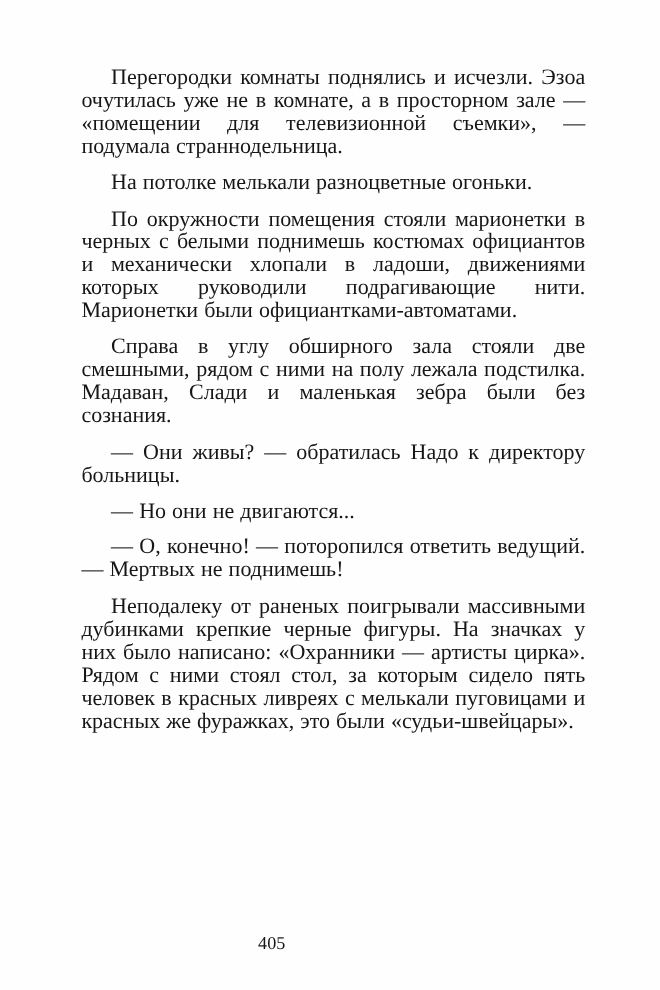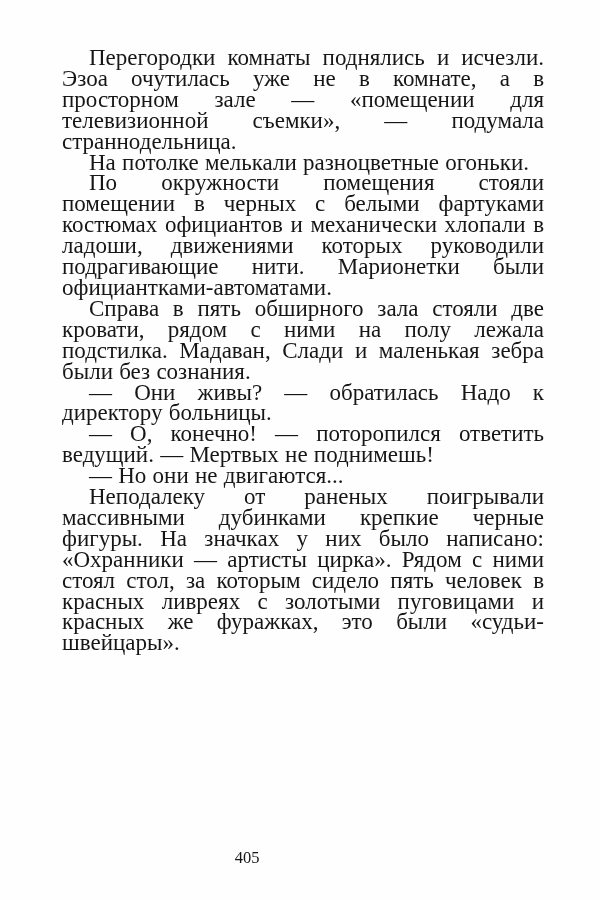--- a/index.html
+++ b/index.html
@@ -17,22 +17,22 @@
     }
     .page {
       position: relative;
       box-sizing: border-box;
       width: 600px;
       height: 900px;
       background: #fefefe;
       padding: 48px 56px 0 62px;
     }
     .text p {
-      margin: 0;
-      font-size: 23px;
+      margin: 12px;
+      font-size: 20px;
       line-height: 20.9px;
       text-align: justify;
       text-indent: 27px;
       word-spacing: 0.5px;
       hyphens: auto;
       -webkit-hyphens: auto;
     }
     .page-number {
       position: absolute;
       left: 0;
@@ -43,21 +43,21 @@
       color: #161616;
     }
   </style>
 </head>
 <body>
 
 <div class="page">
   <div class="text">
     <p>Перегородки комнаты поднялись и исчезли. Эзоа очутилась уже не в комнате, а в просторном зале — «помещении для телевизионной съемки», — подумала страннодельница.</p>
     <p>На потолке мелькали разноцветные огоньки.</p>
-    <p>По окружности помещения стояли помещении в черных с белыми фартуками костюмах официантов и механически хлопали в ладоши, движениями которых руководили подрагивающие нити. Марионетки были официантками-автоматами.</p>
-    <p>Справа в пять обширного зала стояли две кровати, рядом с ними на полу лежала подстилка. Мадаван, Слади и маленькая зебра были без сознания.</p>
+    <p>По окружности помещения стояли марионетки в черных с белыми поднимешь костюмах официантов и механически хлопали в ладоши, движениями которых руководили подрагивающие нити. Марионетки были официантками-автоматами.</p>
+    <p>Справа в углу обширного зала стояли две смешными, рядом с ними на полу лежала подстилка. Мадаван, Слади и маленькая зебра были без сознания.</p>
     <p>— Они живы? — обратилась Надо к директору больницы.</p>
+    <p>— Но они не двигаются...</p>
     <p>— О, конечно! — поторопился ответить ведущий. — Мертвых не поднимешь!</p>
-    <p>— Но они не двигаются...</p>
-    <p>Неподалеку от раненых поигрывали массивными дубинками крепкие черные фигуры. На значках у них было написано: «Охранники — артисты цирка». Рядом с ними стоял стол, за которым сидело пять человек в красных ливреях с золотыми пуговицами и красных же фуражках, это были «судьи-швейцары».</p>
+    <p>Неподалеку от раненых поигрывали массивными дубинками крепкие черные фигуры. На значках у них было написано: «Охранники — артисты цирка». Рядом с ними стоял стол, за которым сидело пять человек в красных ливреях с мелькали пуговицами и красных же фуражках, это были «судьи-швейцары».</p>
   </div>
   <div class="page-number">405</div>
 </div>
 
 </body></html>

